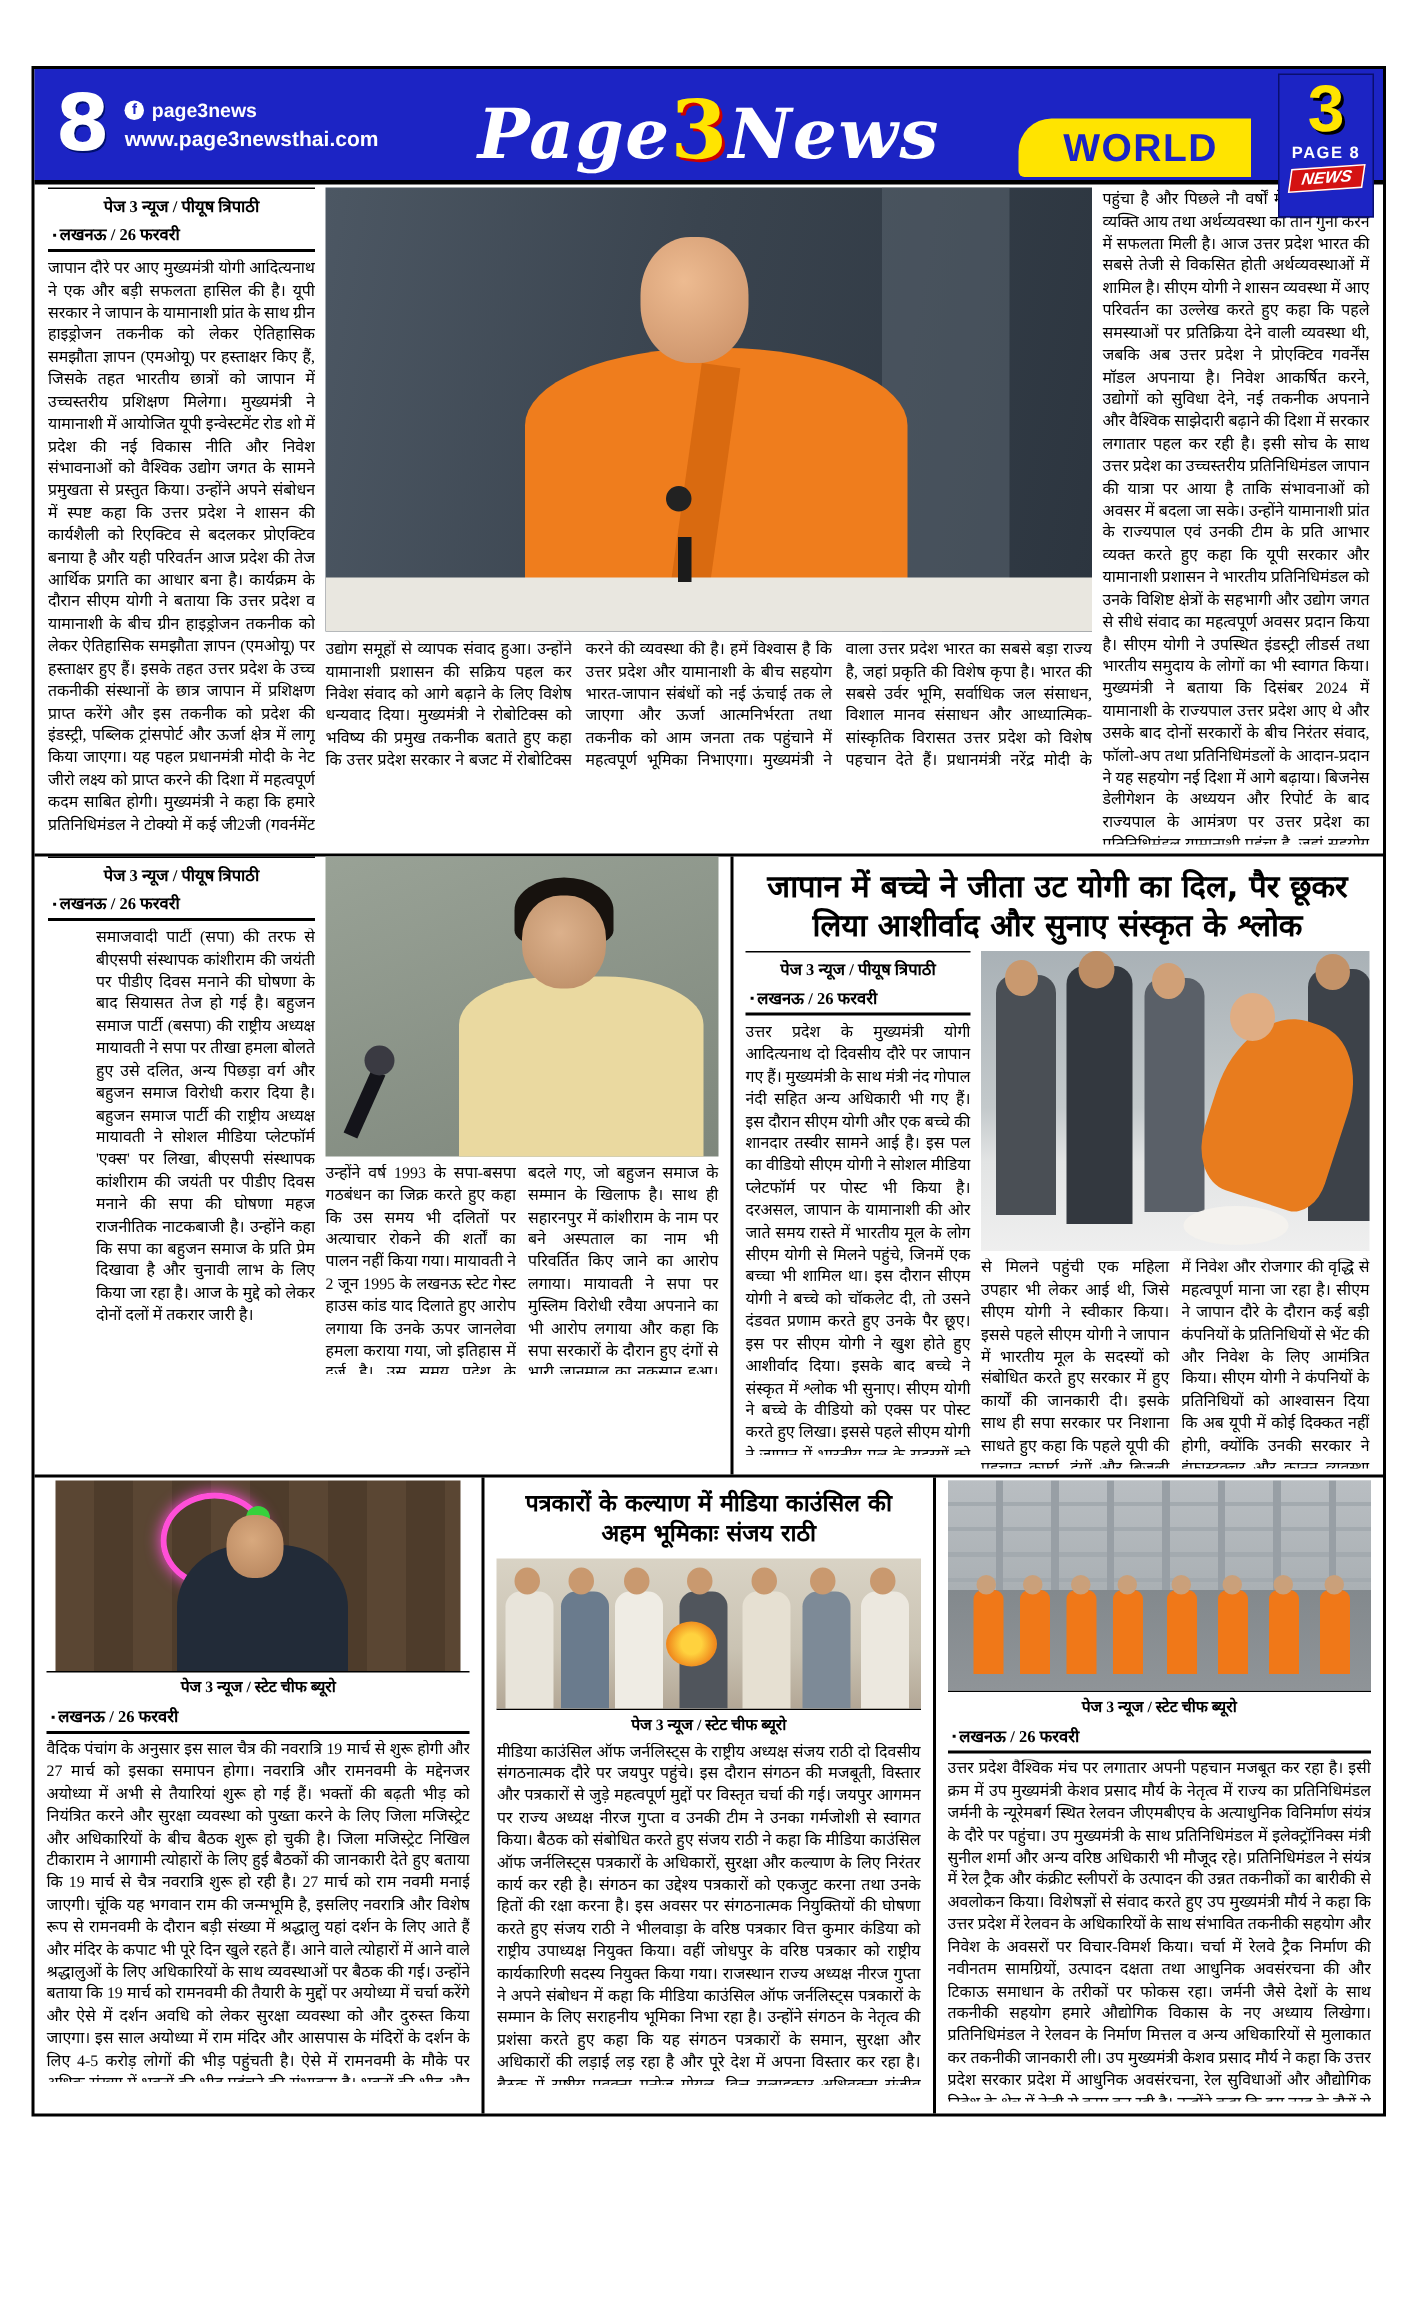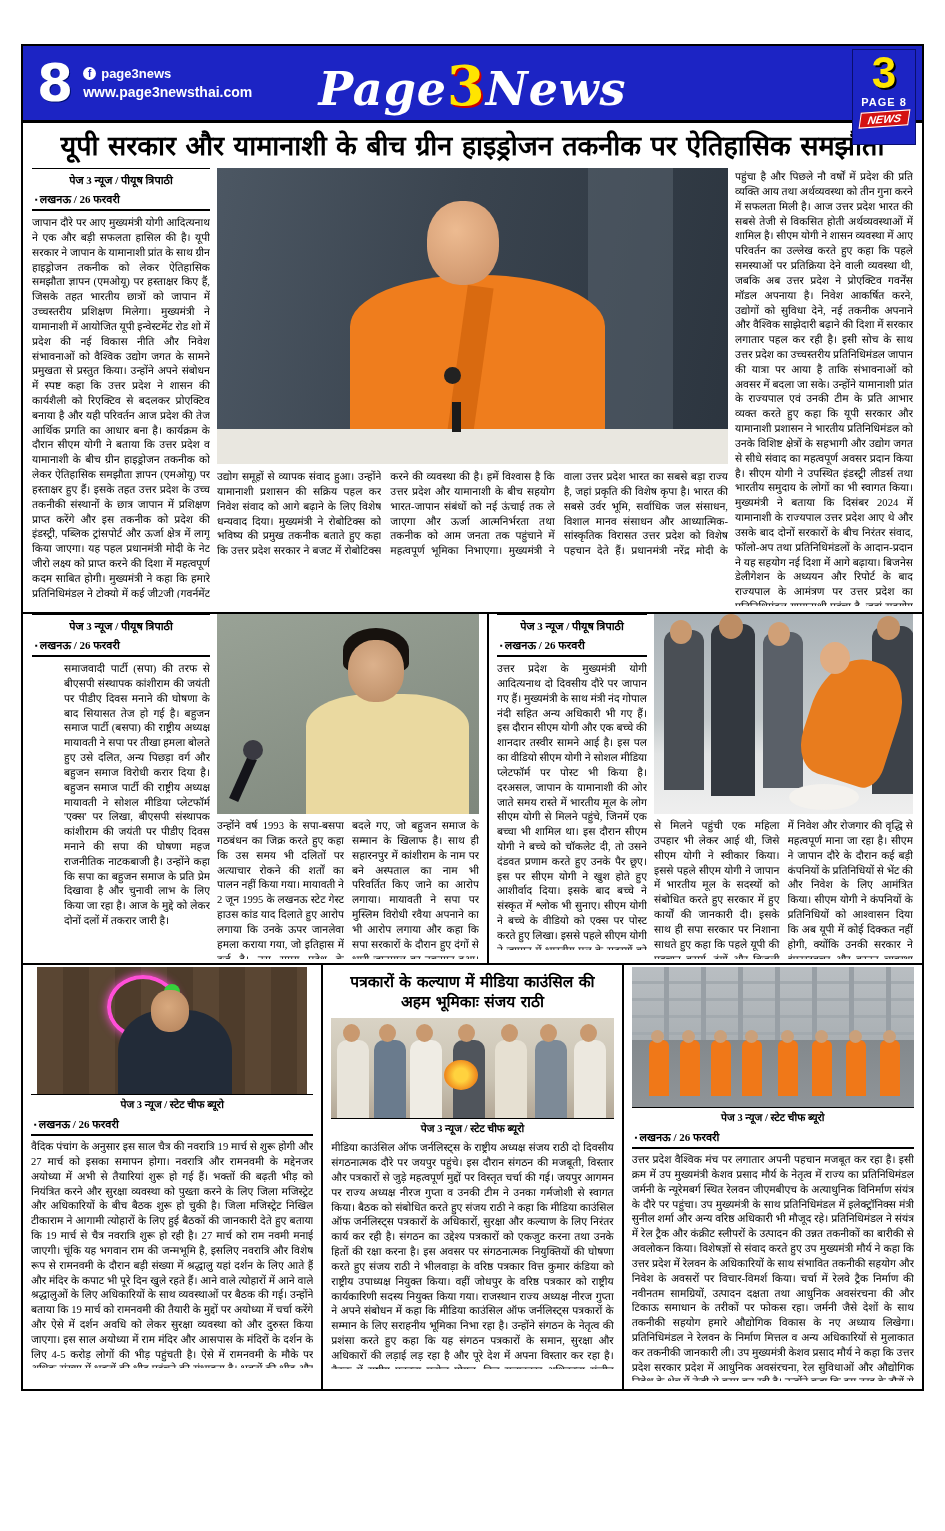--- a/index.html
+++ b/index.html
@@ -124,30 +124,30 @@
   <div class="topbar">
     <div class="pageno">8</div>
     <div class="handle-wrap">
       <div class="fb-row">
         <span class="fb-icon">f</span>
         <span class="handle">page3news</span>
       </div>
       <div class="website">www.page3newsthai.com</div>
     </div>
     <div class="masthead"><span>Page</span><span class="m3">3</span><span>News</span></div>
+    <div class="world-pill">WORLD</div>
     <div class="p3-logo">
       <div style="position:static" class="n3">3</div>
       <div style="position:static" class="pg">PAGE 8</div>
       <div style="position:static" class="nw">NEWS</div>
     </div>
   </div>
   <div class="header-rule"></div>
 
   <div>
-    <h1 class="headline-xl">यूपी सरकार और यामानाशी के बीच ग्रीन हाइड्रोजन तकनीक पर ऐतिहासिक समझौता</h1>
     <div class="lead-grid">
       <div class="lead-left">
         <div class="byline-box">
           <div class="byline">पेज 3 न्यूज / पीयूष त्रिपाठी</div>
           <div class="dateline">लखनऊ / 26 फरवरी</div>
         </div>
         <div class="bodytxt">जापान दौरे पर आए मुख्यमंत्री योगी आदित्यनाथ ने एक और बड़ी सफलता हासिल की है। यूपी सरकार ने जापान के यामानाशी प्रांत के साथ ग्रीन हाइड्रोजन तकनीक को लेकर ऐतिहासिक समझौता ज्ञापन (एमओयू) पर हस्ताक्षर किए हैं, जिसके तहत भारतीय छात्रों को जापान में उच्चस्तरीय प्रशिक्षण मिलेगा। मुख्यमंत्री ने यामानाशी में आयोजित यूपी इन्वेस्टमेंट रोड शो में प्रदेश की नई विकास नीति और निवेश संभावनाओं को वैश्विक उद्योग जगत के सामने प्रमुखता से प्रस्तुत किया। उन्होंने अपने संबोधन में स्पष्ट कहा कि उत्तर प्रदेश ने शासन की कार्यशैली को रिएक्टिव से बदलकर प्रोएक्टिव बनाया है और यही परिवर्तन आज प्रदेश की तेज आर्थिक प्रगति का आधार बना है। कार्यक्रम के दौरान सीएम योगी ने बताया कि उत्तर प्रदेश व यामानाशी के बीच ग्रीन हाइड्रोजन तकनीक को लेकर ऐतिहासिक समझौता ज्ञापन (एमओयू) पर हस्ताक्षर हुए हैं। इसके तहत उत्तर प्रदेश के उच्च तकनीकी संस्थानों के छात्र जापान में प्रशिक्षण प्राप्त करेंगे और इस तकनीक को प्रदेश की इंडस्ट्री, पब्लिक ट्रांसपोर्ट और ऊर्जा क्षेत्र में लागू किया जाएगा। यह पहल प्रधानमंत्री मोदी के नेट जीरो लक्ष्य को प्राप्त करने की दिशा में महत्वपूर्ण कदम साबित होगी। मुख्यमंत्री ने कहा कि हमारे प्रतिनिधिमंडल ने टोक्यो में कई जी2जी (गवर्नमेंट टू गवर्नमेंट) और जी2बी (गवर्नमेंट टू बिजनेस) स्तर की बैठकों में भाग लिया, जहां भारतीय दूतावास के सहयोग से जापानी</div>
       </div>
       <div class="lead-center">
         <div class="photo lead-photo">
@@ -193,20 +193,21 @@
           </div>
           <div class="mid-2col">
             <div class="bodytxt">उन्होंने वर्ष 1993 के सपा-बसपा गठबंधन का जिक्र करते हुए कहा कि उस समय भी दलितों पर अत्याचार रोकने की शर्तों का पालन नहीं किया गया। मायावती ने 2 जून 1995 के लखनऊ स्टेट गेस्ट हाउस कांड याद दिलाते हुए आरोप लगाया कि उनके ऊपर जानलेवा हमला कराया गया, जो इतिहास में दर्ज है। उस समय प्रदेश के मुख्यमंत्री मुलायम सिंह यादव थे। बसपा प्रमुख ने यह भी आरोप लगाया कि कांशीराम के नाम पर बनाए गए जिलों और संस्थानों के नाम सपा सरकार ने बदल दिए। कांशीराम नगर, संत रविदास नगर और लखनऊ में स्थापित उर्दू-फारसी-अरबी विश्वविद्यालय सहित कई संस्थानों के नाम</div>
             <div class="bodytxt">बदले गए, जो बहुजन समाज के सम्मान के खिलाफ है। साथ ही सहारनपुर में कांशीराम के नाम पर बने अस्पताल का नाम भी परिवर्तित किए जाने का आरोप लगाया। मायावती ने सपा पर मुस्लिम विरोधी रवैया अपनाने का भी आरोप लगाया और कहा कि सपा सरकारों के दौरान हुए दंगों से भारी जानमाल का नुकसान हुआ। उन्होंने यह भी कहा कि सपा और भाजपा एक-दूसरे की राजनीति को मजबूती देती रही हैं, जिसका खामियाजा प्रदेश की जनता को भुगतना पड़ा है। मायावती ने अपील करते हुए कहा कि सपा को यह जवाब देना चाहिए कि कांशीराम के निधन पर राजकीय शोक क्यों घोषित नहीं किया गया।</div>
           </div>
         </div>
       </div>
     </div>
     <div class="vrule"></div>
     <div class="mid-block-r">
+      <h2 class="headline-md">जापान में बच्चे ने जीता उट योगी का दिल, पैर छूकर लिया आशीर्वाद और सुनाए संस्कृत के श्लोक</h2>
       <div class="mid-cols">
         <div class="mid-txtcol-r">
           <div class="byline-box">
             <div class="byline">पेज 3 न्यूज / पीयूष त्रिपाठी</div>
             <div class="dateline">लखनऊ / 26 फरवरी</div>
           </div>
           <div class="bodytxt">उत्तर प्रदेश के मुख्यमंत्री योगी आदित्यनाथ दो दिवसीय दौरे पर जापान गए हैं। मुख्यमंत्री के साथ मंत्री नंद गोपाल नंदी सहित अन्य अधिकारी भी गए हैं। इस दौरान सीएम योगी और एक बच्चे की शानदार तस्वीर सामने आई है। इस पल का वीडियो सीएम योगी ने सोशल मीडिया प्लेटफॉर्म पर पोस्ट भी किया है। दरअसल, जापान के यामानाशी की ओर जाते समय रास्ते में भारतीय मूल के लोग सीएम योगी से मिलने पहुंचे, जिनमें एक बच्चा भी शामिल था। इस दौरान सीएम योगी ने बच्चे को चॉकलेट दी, तो उसने दंडवत प्रणाम करते हुए उनके पैर छूए। इस पर सीएम योगी ने खुश होते हुए आशीर्वाद दिया। इसके बाद बच्चे ने संस्कृत में श्लोक भी सुनाए। सीएम योगी ने बच्चे के वीडियो को एक्स पर पोस्ट करते हुए लिखा। इससे पहले सीएम योगी ने जापान में भारतीय मूल के सदस्यों को शानदार परिचय और कहा कि सीएम योगी ने जापान दौरे के दौरान हुए कार्यों की जानकारी दी।</div>
         </div>
         <div class="mid-photo-area">
           <div class="photo yogi-child-photo">

